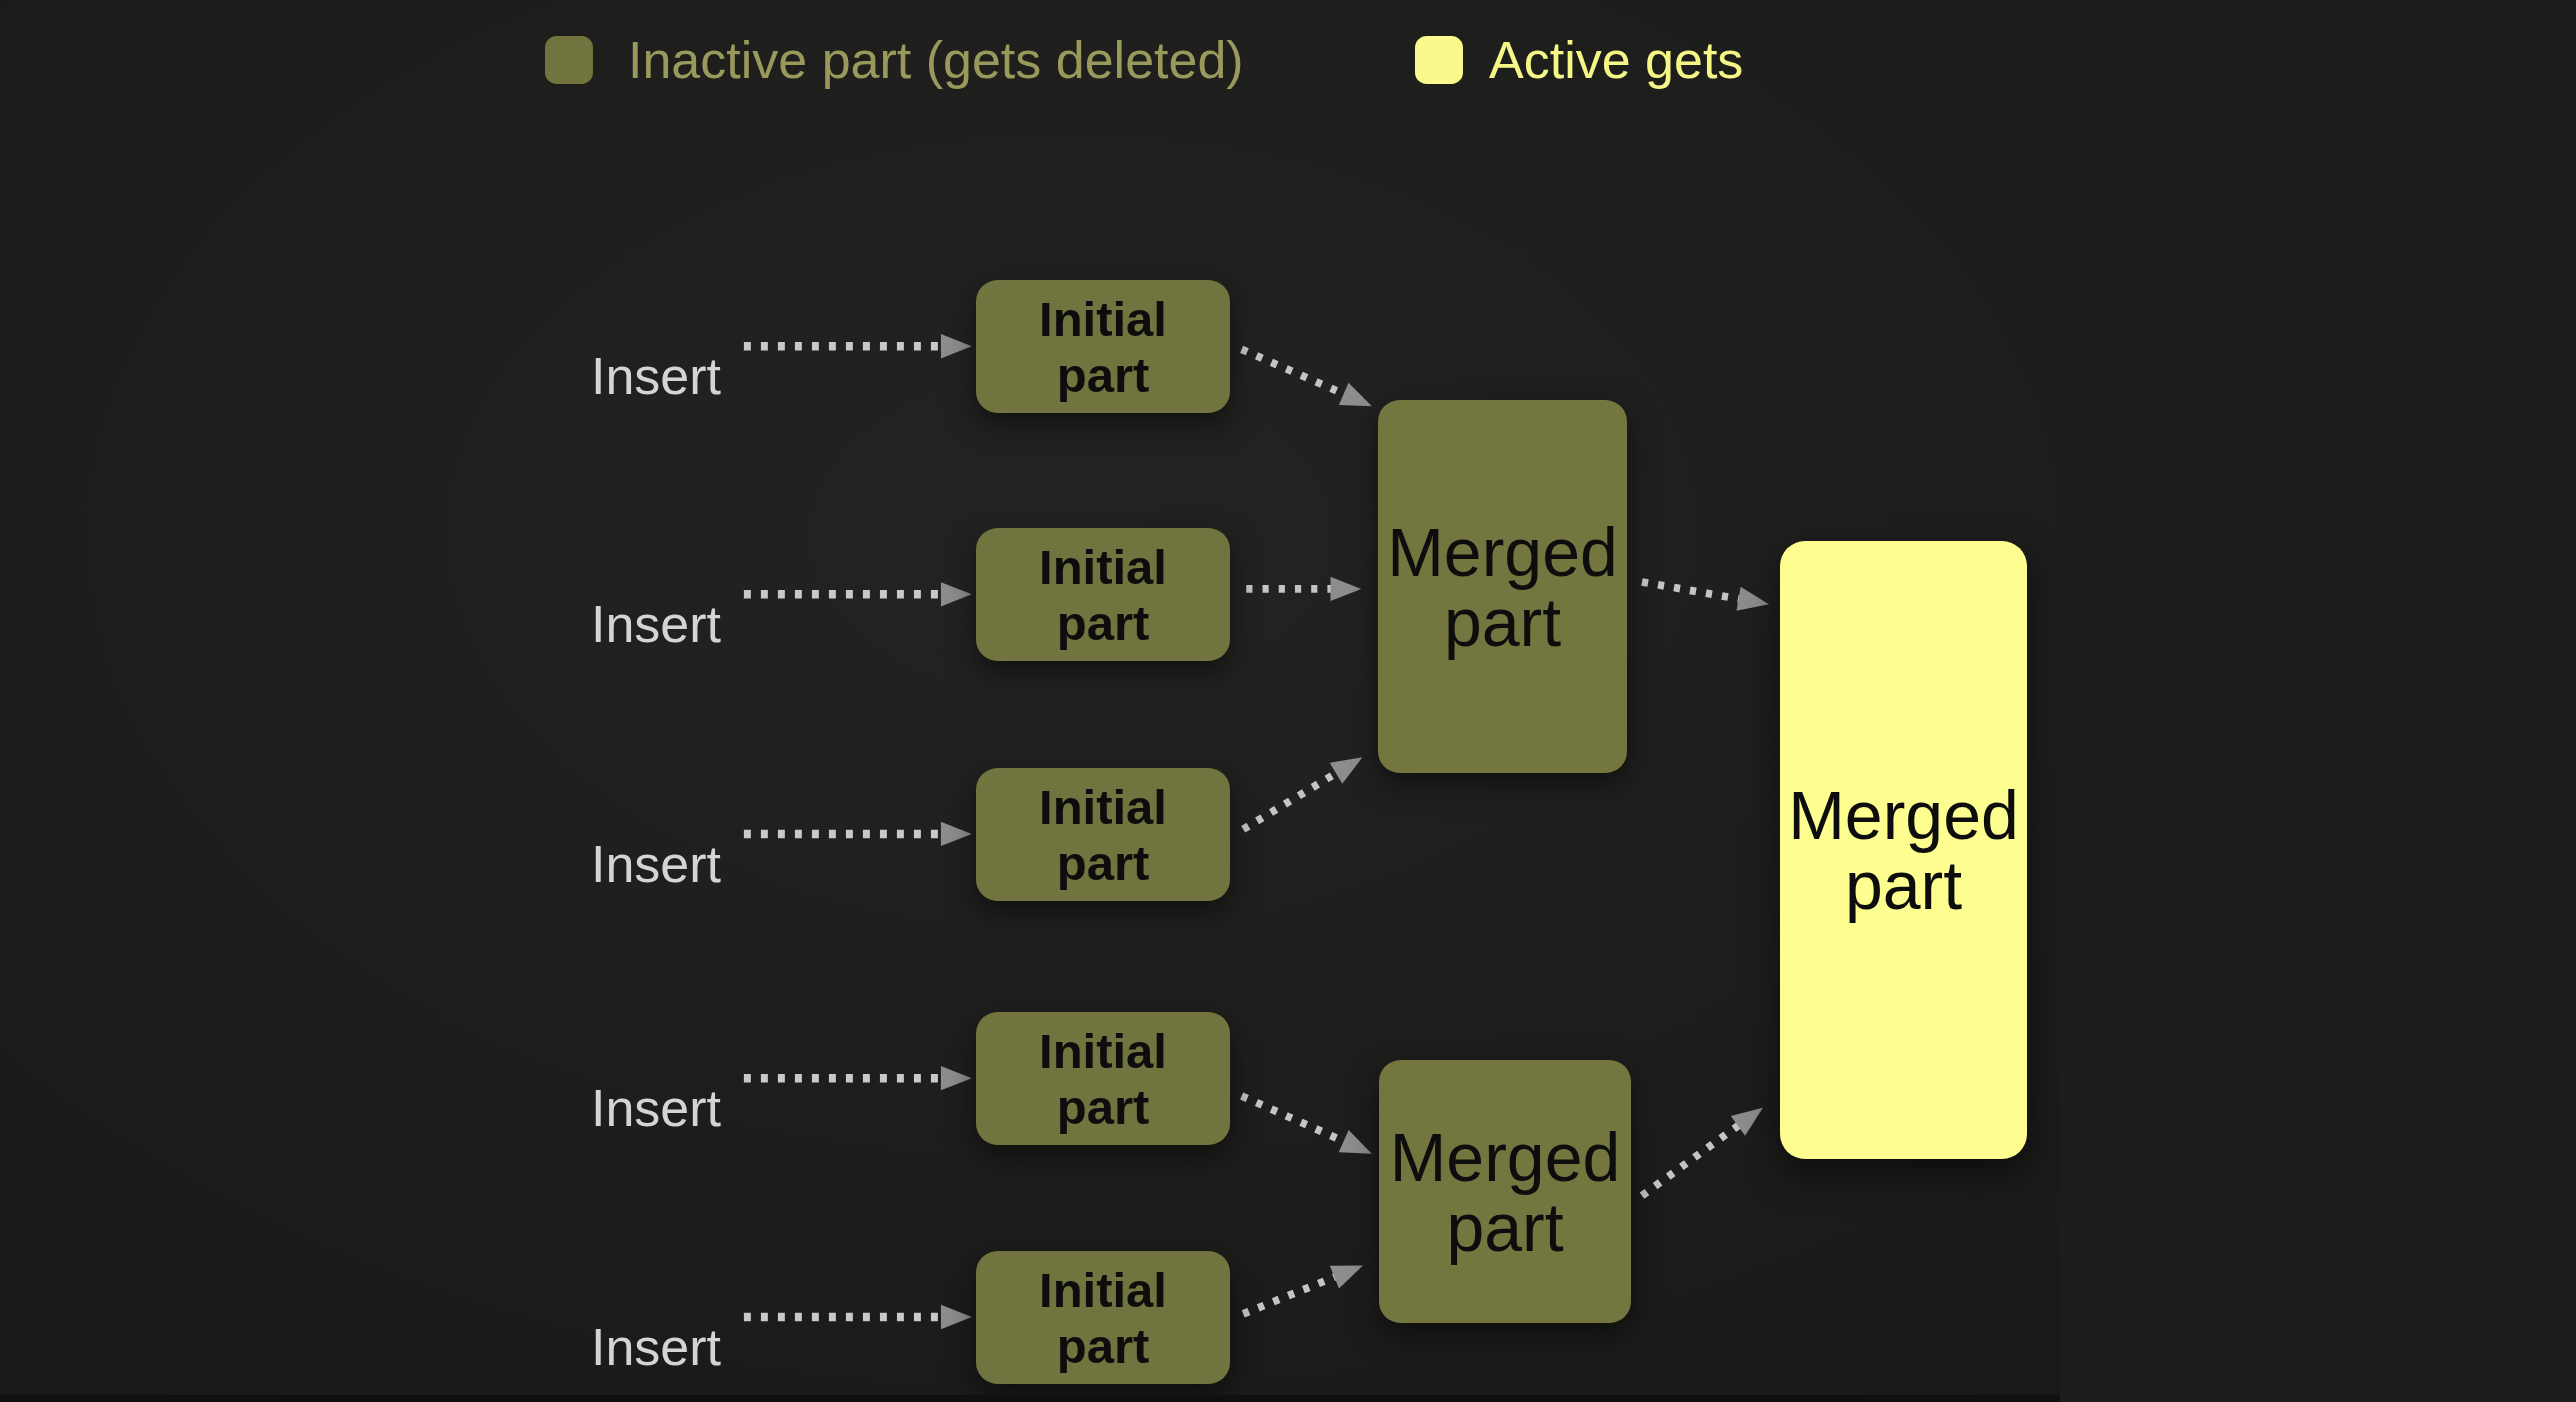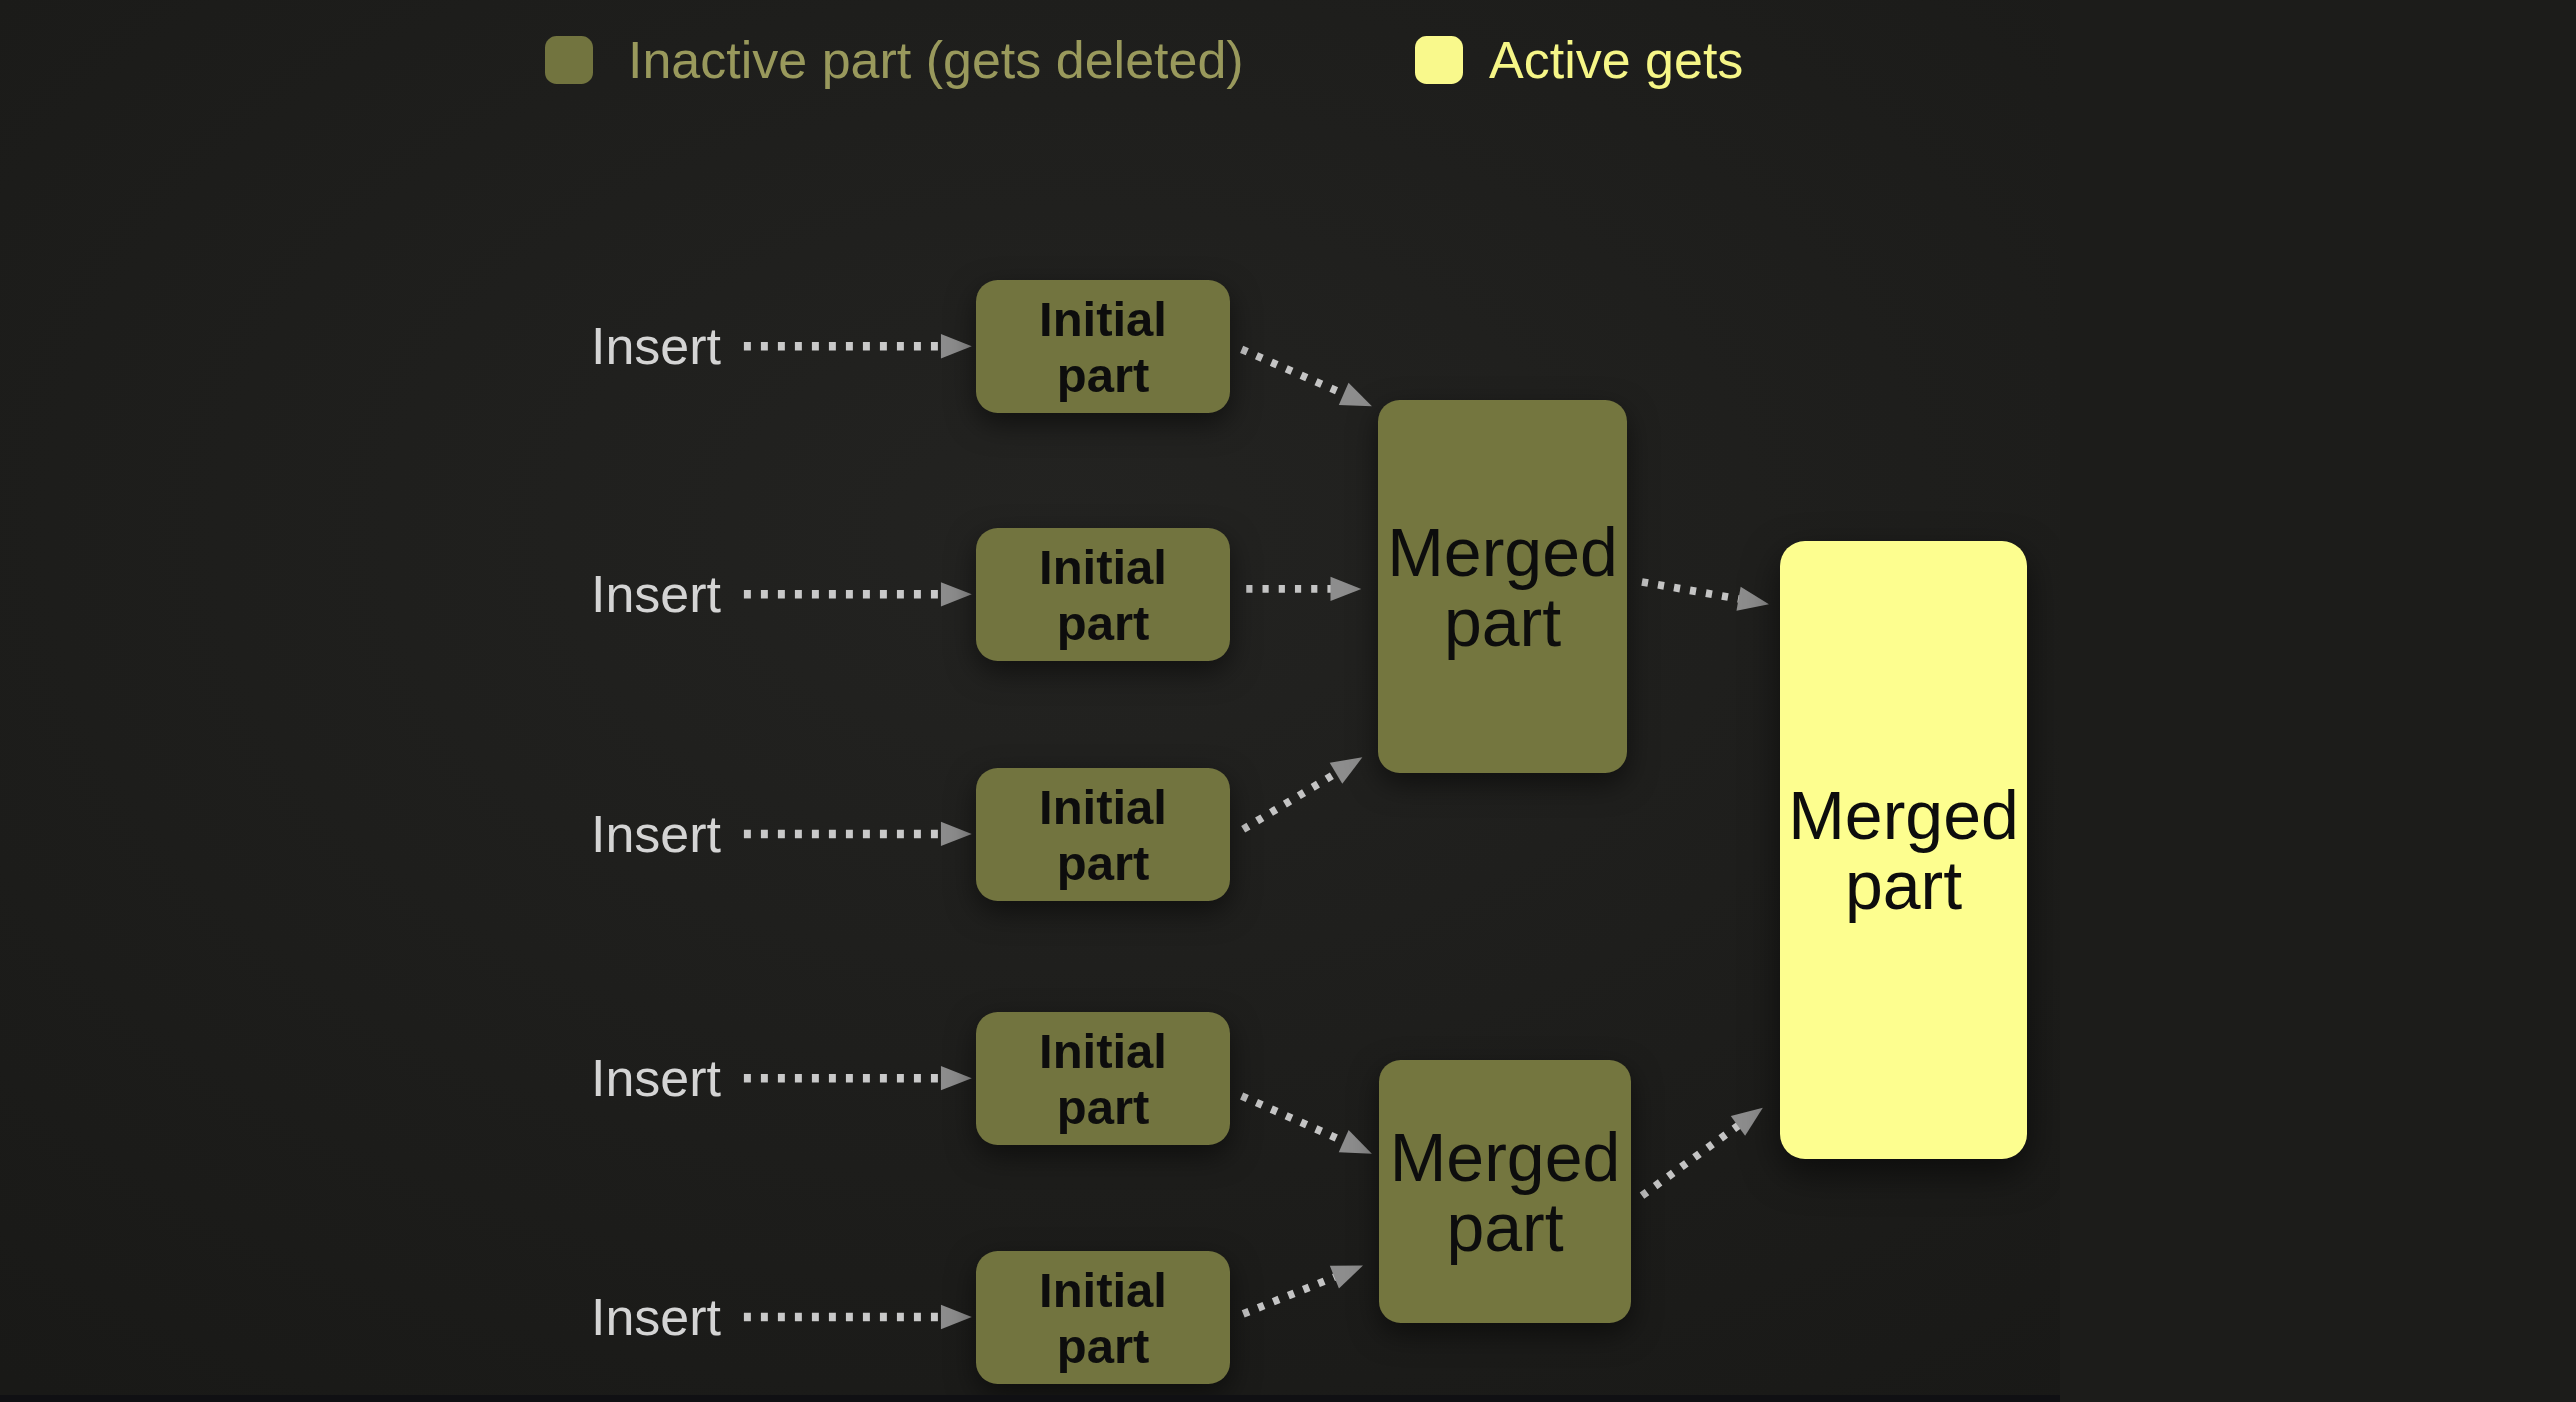--- a/index.html
+++ b/index.html
@@ -8,21 +8,21 @@
     background:radial-gradient(ellipse 1701px 1082px at 52% 38%, #232321 0%, #1d1d1b 60%, #191917 100%);
     font-family:"Liberation Sans","DejaVu Sans",sans-serif;
   }
   .abs{position:absolute;}
   
   .swatch{width:48px;height:48px;border-radius:11.6px;}
   .legend-label{font-size:52px;line-height:51px;white-space:nowrap;}
   
   .insert-label{
     width:263px;text-align:right;font-size:52px;line-height:65px;
-    color:#d4d4d4;white-space:nowrap;
+    color:#d4d4d4;white-space:nowrap;margin-top:30px;
   }
   
   .node{
     display:flex;align-items:center;justify-content:center;
     border-radius:21.6px;color:#0d0d0d;text-align:center;
     box-shadow:0 10.8px 29px rgba(0,0,0,0.5);
   }
   .node-label{white-space:pre-line;text-align:center;}
   .initial{background:#72743f;}
   .merged-inactive{background:#74763f;}

